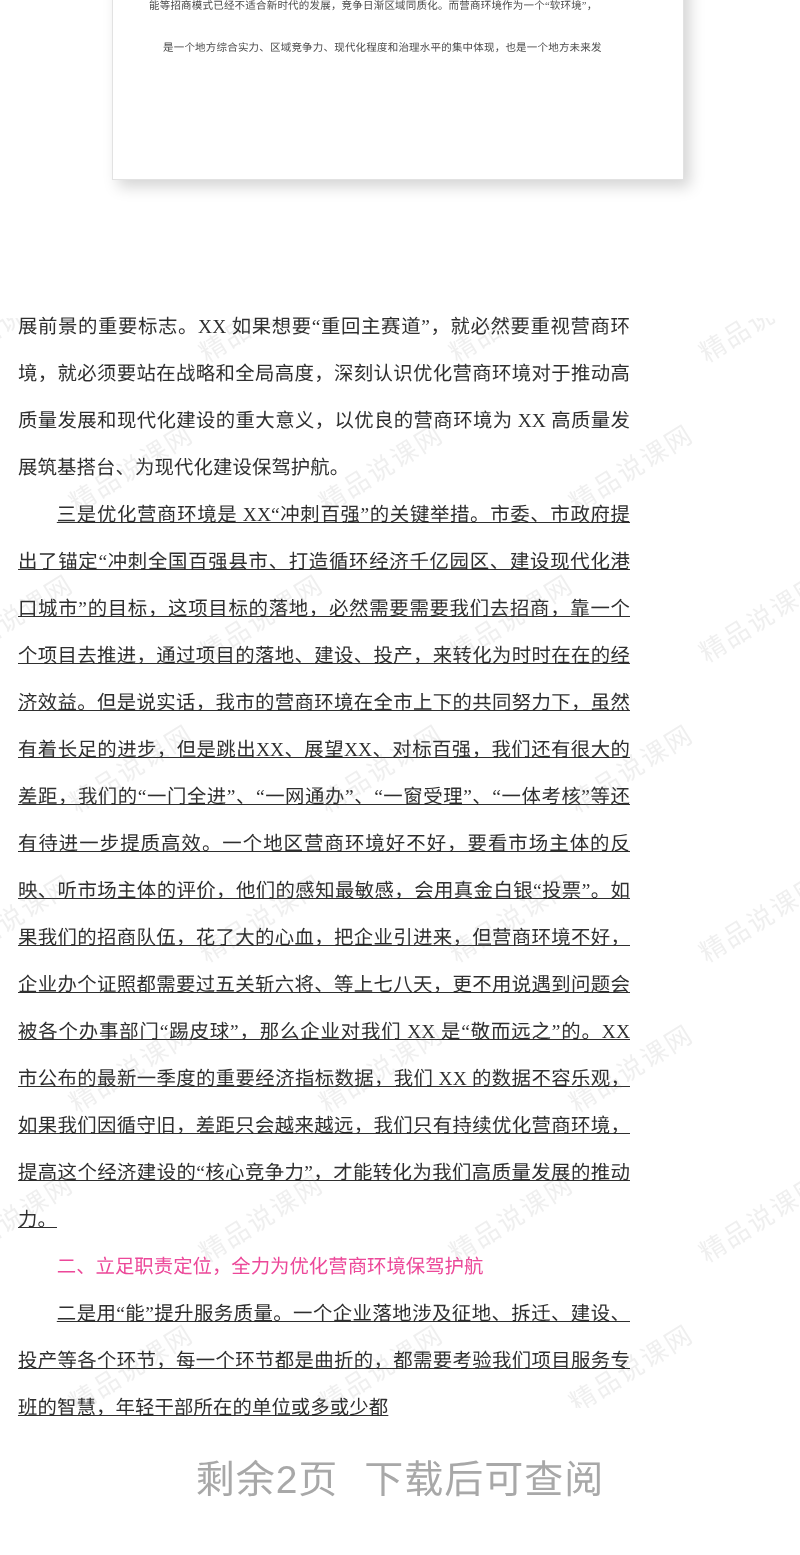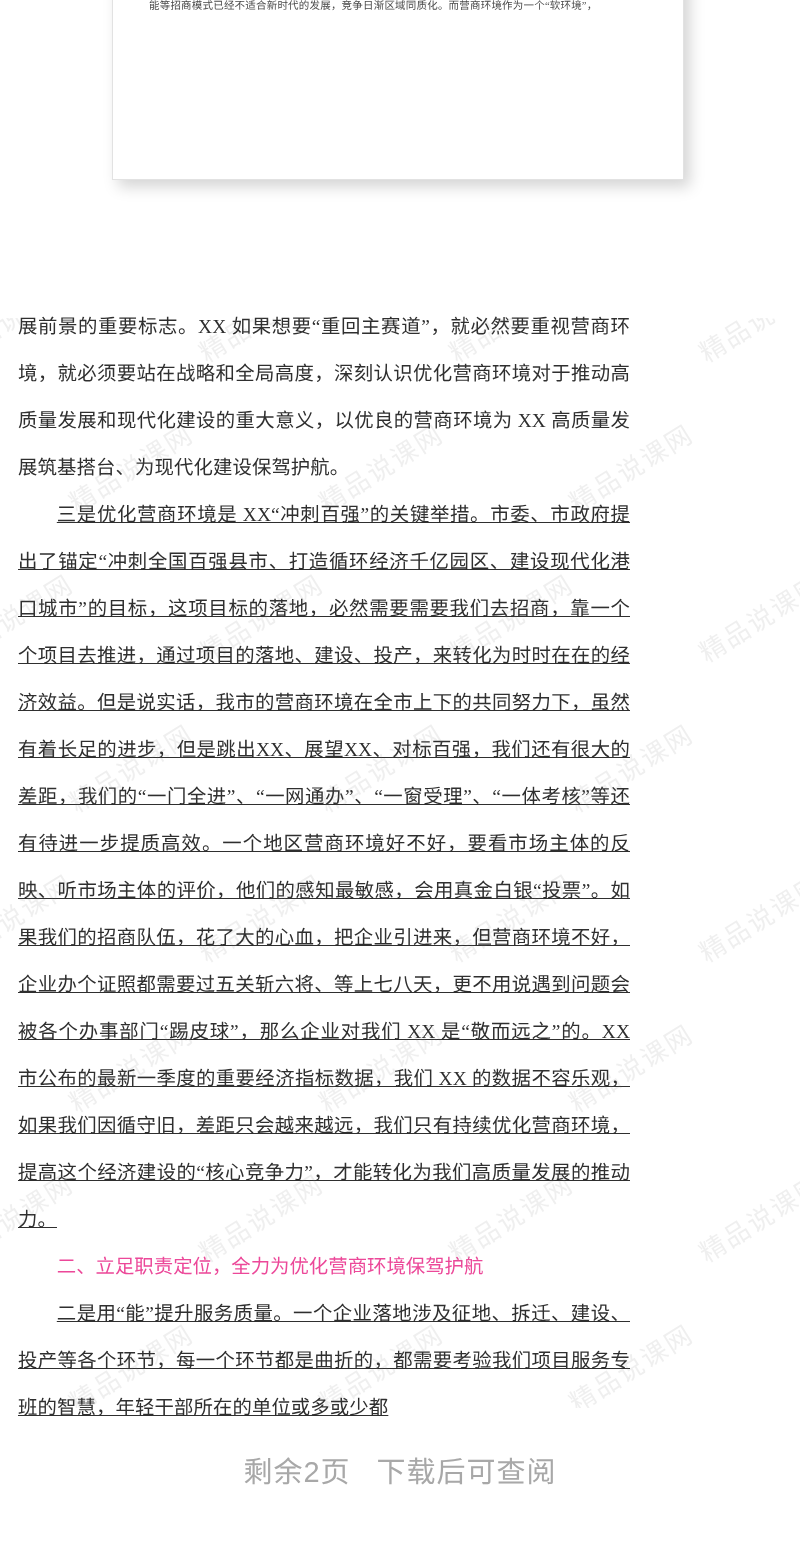--- a/index.html
+++ b/index.html
@@ -95,32 +95,33 @@
     letter-spacing: 2px;
   }
 
   
   .footer-notice {
     position: absolute;
     left: 0;
     top: 1448px;
     width: 800px;
     text-align: center;
-    font-size: 29px;
+    font-size: 39px;
     color: #a8a8a8;
     letter-spacing: 1px;
     font-family: "Liberation Sans", "DejaVu Sans", sans-serif;
   }
   .footer-notice .gap { display: inline-block; width: 26px; }
 </style>
 </head>
 <body>
 
 <div class="page-card-top">
   <div class="card-line l1">能等招商模式已经不适合新时代的发展，竞争日渐区域同质化。而营商环境作为一个“软环境”，</div>
+  <div class="card-line l2">是一个地方综合实力、区域竞争力、现代化程度和治理水平的集中体现，也是一个地方未来发</div>
 </div>
 
 <div class="doc-body">
   <p class="para">展前景的重要标志。XX 如果想要“重回主赛道”，就必然要重视营商环境，就必须要站在战略和全局高度，深刻认识优化营商环境对于推动高质量发展和现代化建设的重大意义，以优良的营商环境为 XX 高质量发展筑基搭台、为现代化建设保驾护航。</p>
   <p class="para indent">三是优化营商环境是 XX“冲刺百强”的关键举措。市委、市政府提出了锚定“冲刺全国百强县市、打造循环经济千亿园区、建设现代化港口城市”的目标，这项目标的落地，必然需要需要我们去招商，靠一个个项目去推进，通过项目的落地、建设、投产，来转化为时时在在的经济效益。但是说实话，我市的营商环境在全市上下的共同努力下，虽然有着长足的进步，但是跳出XX、展望XX、对标百强，我们还有很大的差距，我们的“一门全进”、“一网通办”、“一窗受理”、“一体考核”等还有待进一步提质高效。一个地区营商环境好不好，要看市场主体的反映、听市场主体的评价，他们的感知最敏感，会用真金白银“投票”。如果我们的招商队伍，花了大的心血，把企业引进来，但营商环境不好，企业办个证照都需要过五关斩六将、等上七八天，更不用说遇到问题会被各个办事部门“踢皮球”，那么企业对我们 XX 是“敬而远之”的。XX 市公布的最新一季度的重要经济指标数据，我们 XX 的数据不容乐观，如果我们因循守旧，差距只会越来越远，我们只有持续优化营商环境，提高这个经济建设的“核心竞争力”，才能转化为我们高质量发展的推动力。</p>
   <p class="heading">二、立足职责定位，全力为优化营商环境保驾护航</p>
   <p class="para indent">二是用“能”提升服务质量。一个企业落地涉及征地、拆迁、建设、投产等各个环节，每一个环节都是曲折的，都需要考验我们项目服务专班的智慧，年轻干部所在的单位或多或少都</p>
 </div>
 
 <div class="watermark-layer" id="wm-layer">

